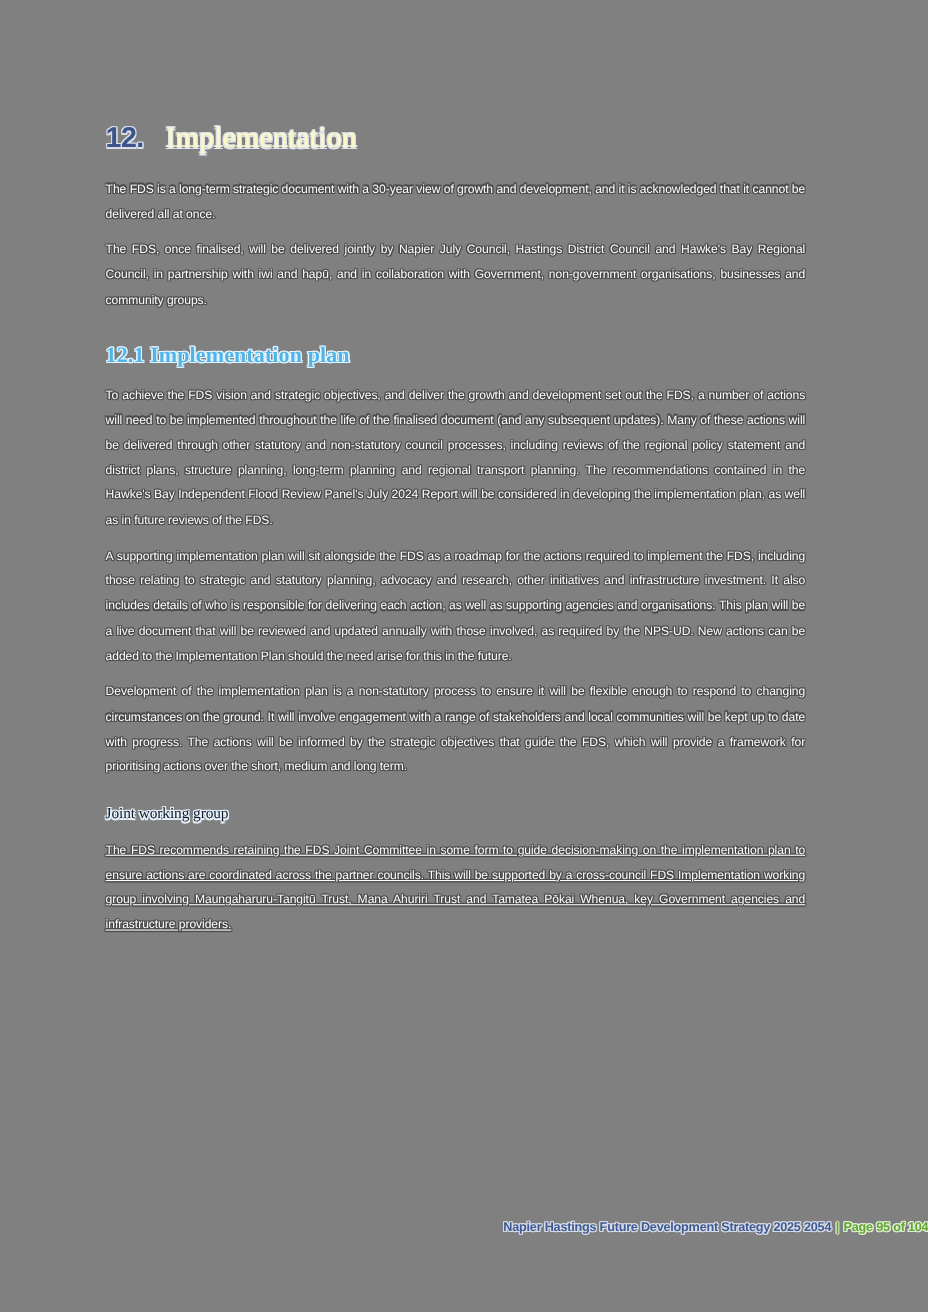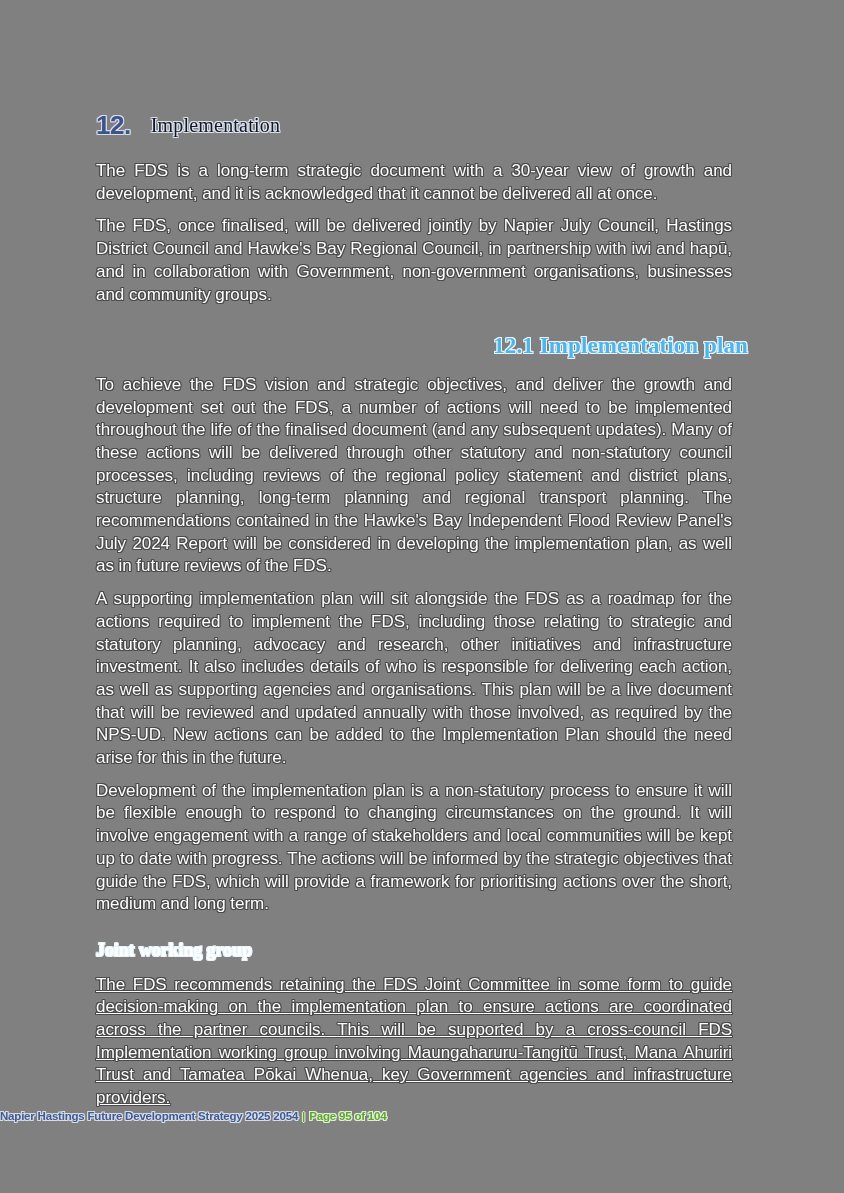--- a/index.html
+++ b/index.html
@@ -27,108 +27,107 @@
   .content {
     position: absolute;
     left: 96px;
     top: 112px;
     width: 652px;
   }
 
   
   .chapter-heading {
     display: flex;
-    align-items: center;
+    align-items: flex-start;
     margin: 0 0 22px 0;
     line-height: 1.0;
     white-space: nowrap;
   }
   .chapter-num {
     font-family: "Liberation Sans", sans-serif;
     font-weight: bold;
     font-size: 26px;
     color: #3c5489;
     letter-spacing: -0.5px;
     text-shadow:
        1px 0 0 #d8dde6, -1px 0 0 #d8dde6,
        0 1px 0 #d8dde6, 0 -1px 0 #d8dde6,
        1px 1px 0 #d8dde6, -1px -1px 0 #d8dde6,
        1px -1px 0 #d8dde6, -1px 1px 0 #d8dde6;
   }
   .chapter-title {
     font-family: "Liberation Serif", serif;
     font-weight: normal;
-    font-size: 20px;
-    color: #0f172a;
+    font-size: 27px;
+    color: #fef9c3;
     margin-left: 20px;
     letter-spacing: 0.2px;
     text-shadow:
        1px 0 0 #dfe3ea, -1px 0 0 #dfe3ea,
        0 1px 0 #dfe3ea, 0 -1px 0 #dfe3ea,
        1px 1px 0 #dfe3ea, -1px -1px 0 #dfe3ea,
        1px -1px 0 #dfe3ea, -1px 1px 0 #dfe3ea;
   }
 
   
   .section-heading {
     font-family: "Liberation Serif", serif;
     font-weight: bold;
-    font-size: 23px;
+    font-size: 20px;
     color: #4fb4e8;
     margin: 26px 0 14px 0;
     line-height: 1.2;
     letter-spacing: 0.1px;
     text-shadow:
        1px 0 0 #e9f5fc, -1px 0 0 #e9f5fc,
        0 1px 0 #e9f5fc, 0 -1px 0 #e9f5fc,
        1px 1px 0 #e9f5fc, -1px -1px 0 #e9f5fc,
        1px -1px 0 #e9f5fc, -1px 1px 0 #e9f5fc;
-    text-align: right;
   }
 
   
   .sub-heading {
     font-family: "Liberation Serif", serif;
-    font-weight: bold;
-    font-size: 18px;
-    color: #ffffff;
+    font-weight: normal;
+    font-size: 14px;
+    color: #0f172a;
     margin: 24px 0 12px 0;
     line-height: 1.2;
     letter-spacing: -0.1px;
     text-shadow:
        1px 0 0 #e9f5fc, -1px 0 0 #e9f5fc,
        0 1px 0 #e9f5fc, 0 -1px 0 #e9f5fc,
        1px 1px 0 #e9f5fc, -1px -1px 0 #e9f5fc,
        1px -1px 0 #e9f5fc, -1px 1px 0 #e9f5fc;
   }
 
   
   .para {
     font-family: "Liberation Sans", sans-serif;
-    font-size: 17px;
+    font-size: 11px;
     line-height: 22.7px;
     color: #ffffff;
     text-align: justify;
     margin: 0 16px 10px 0;
     text-shadow:
        1px 0 0 #4a4a4a, -1px 0 0 #4a4a4a,
        0 1px 0 #4a4a4a, 0 -1px 0 #4a4a4a,
        1px 1px 0 #4a4a4a, -1px -1px 0 #4a4a4a,
        1px -1px 0 #4a4a4a, -1px 1px 0 #4a4a4a;
     letter-spacing: -0.05px;
   }
   .para:last-child { margin-bottom: 0; text-decoration: underline; }
 
   
   .footer {
     position: absolute;
     left: 0;
     top: 1108px;
     width: 844px;
-    text-align: left;
+    text-align: right;
     font-family: "Liberation Sans", sans-serif;
     font-size: 11.5px;
     font-weight: bold;
     line-height: 16px;
     white-space: nowrap;
   }
   .footer-doc {
     color: #3f5a92;
     letter-spacing: -0.2px;
     text-shadow:

